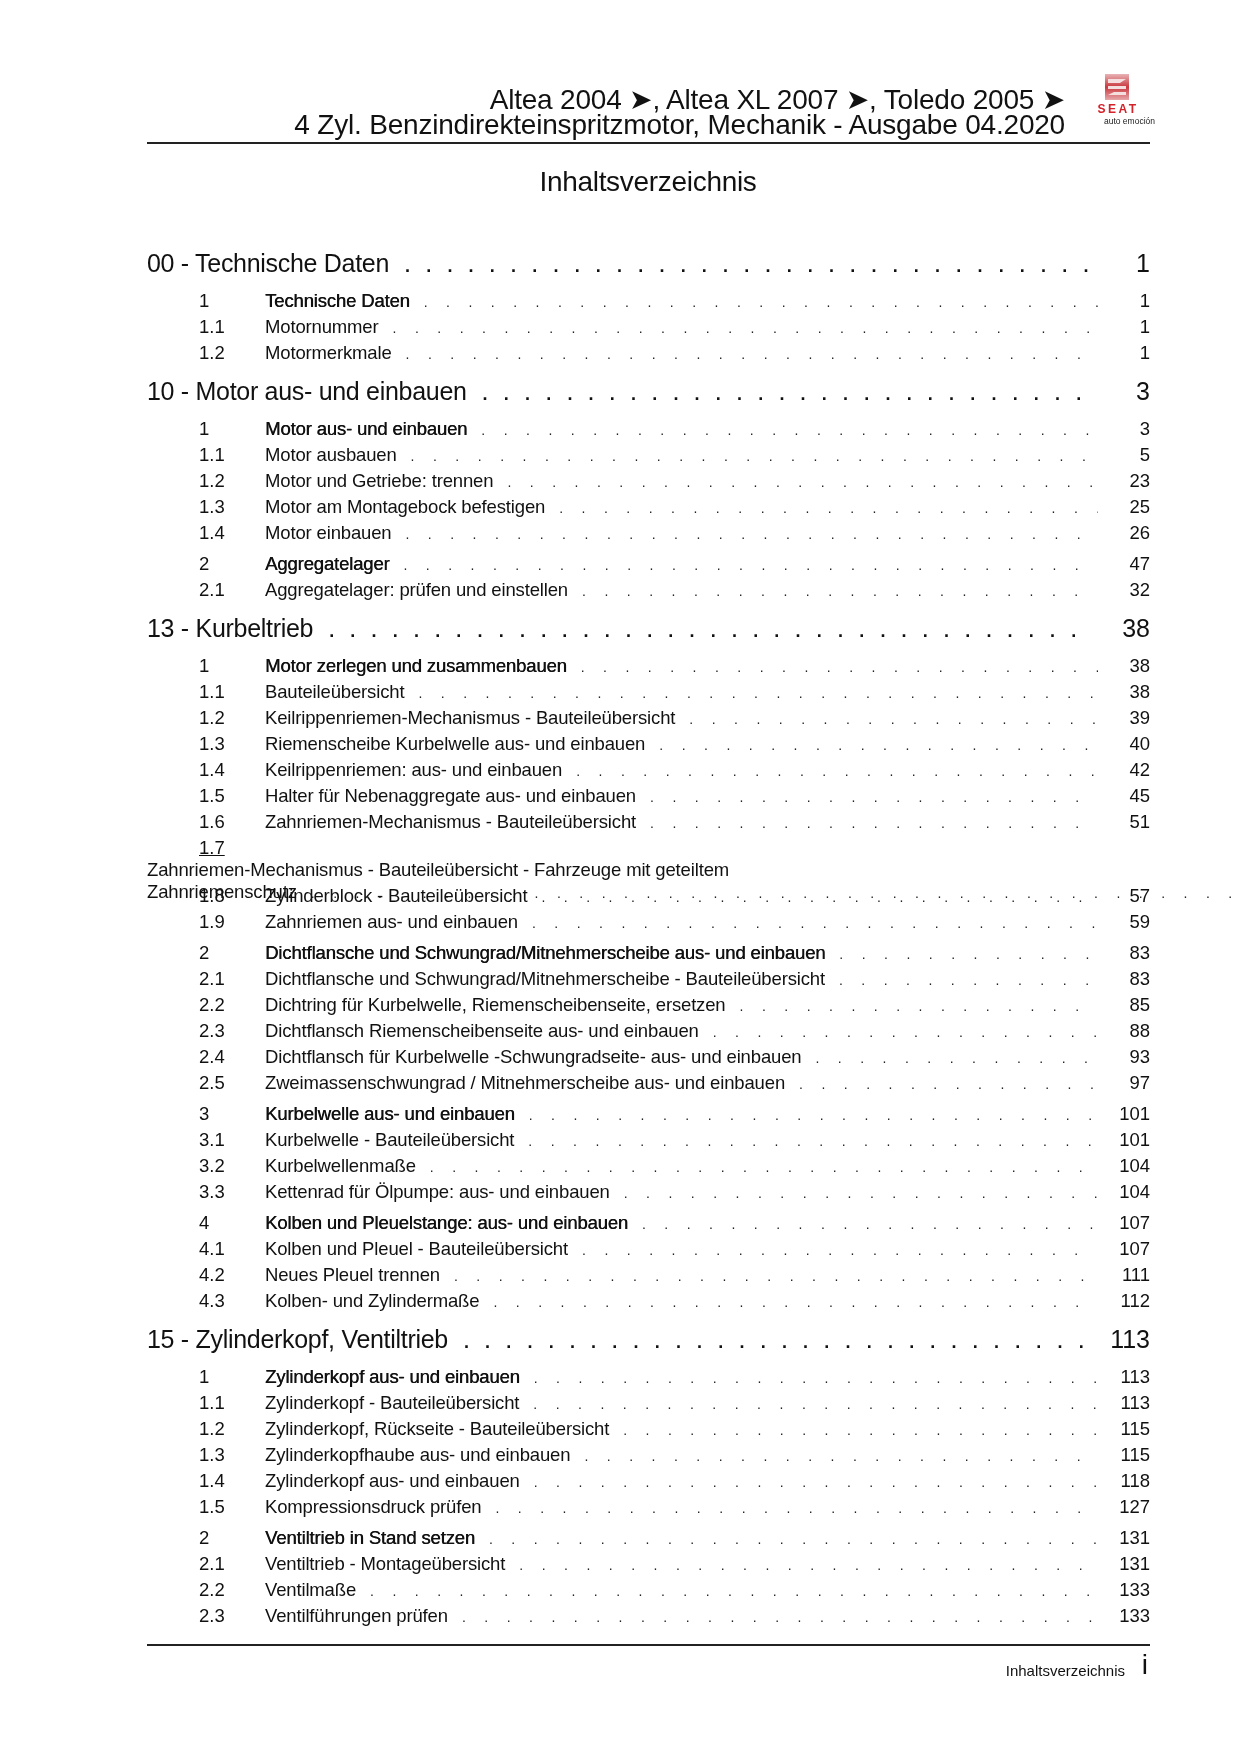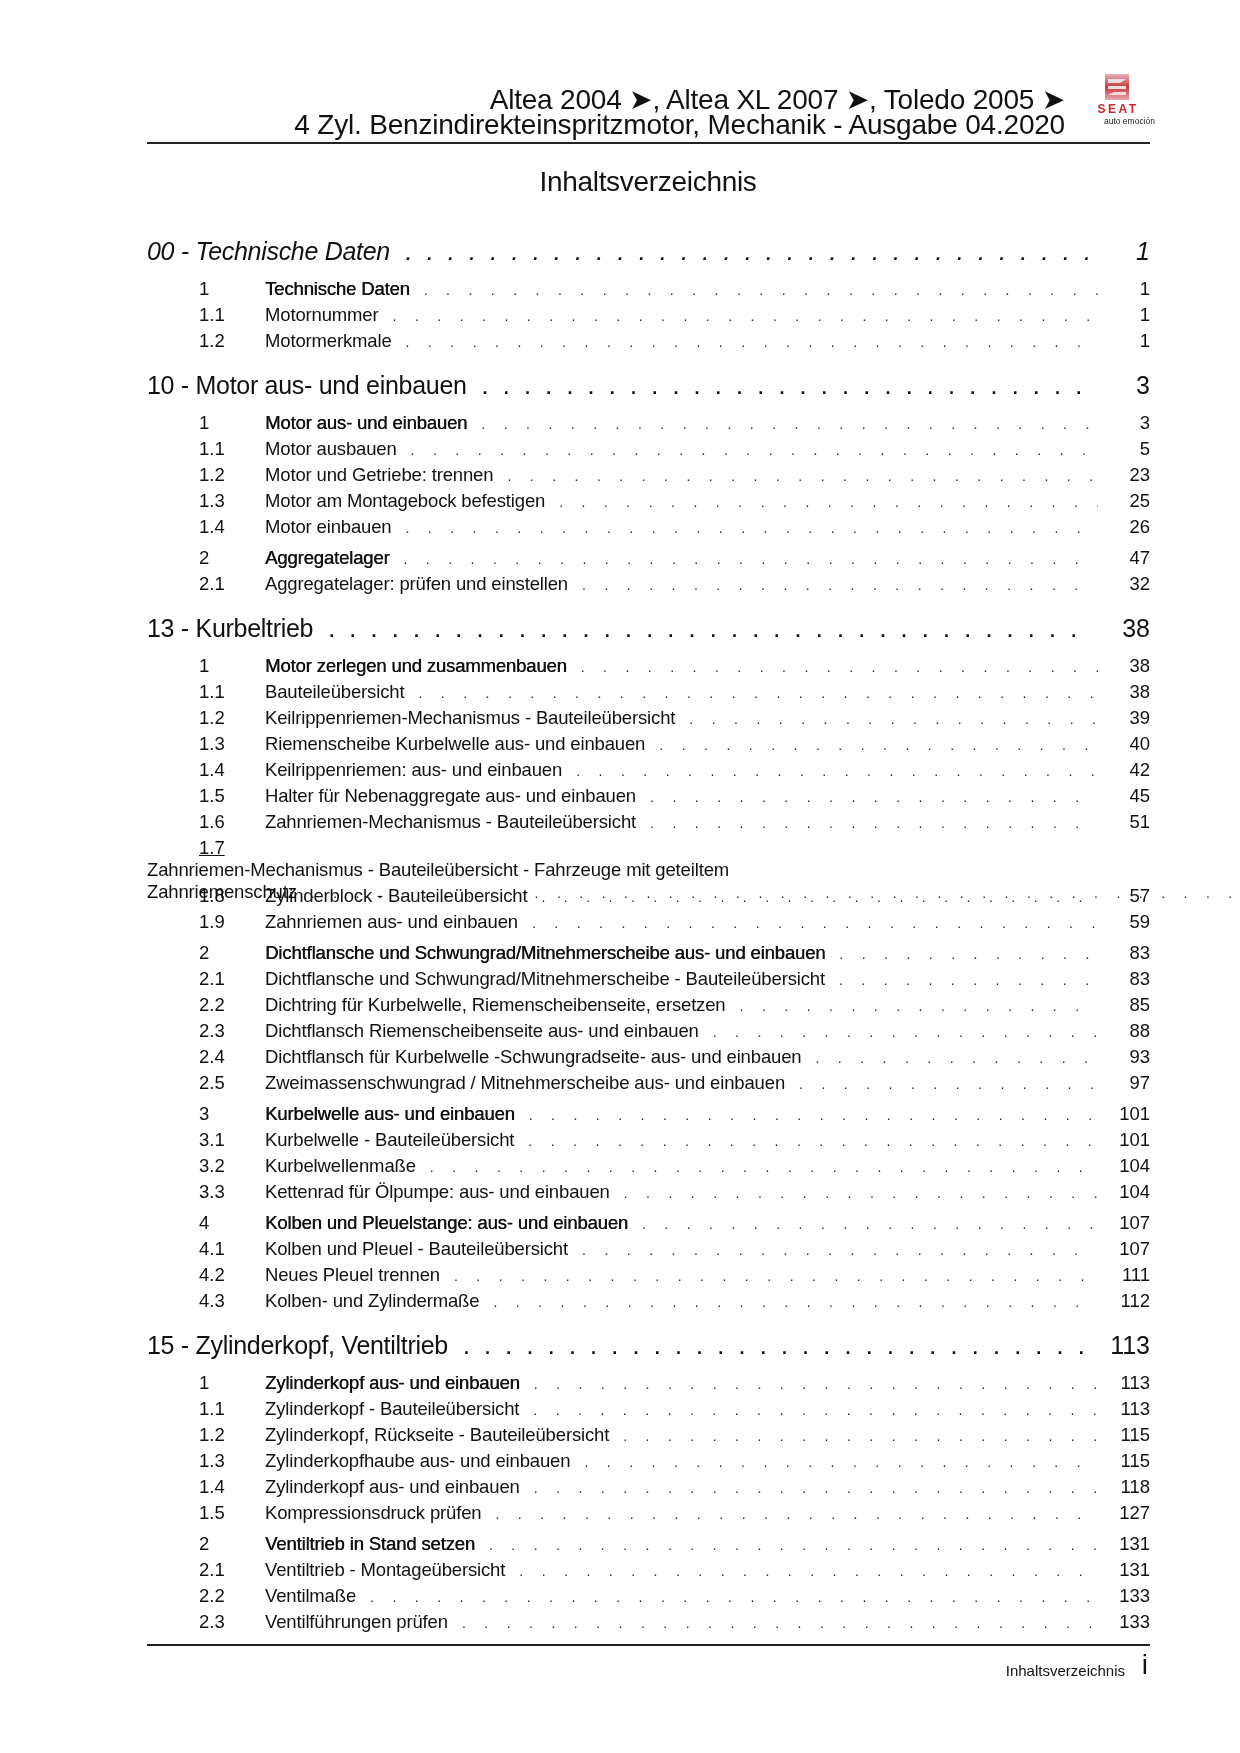--- a/index.html
+++ b/index.html
@@ -13,23 +13,23 @@
   .logo-emblem { position: absolute; left: 17px; top: 4px; width: 30px; height: 30px; }
   .logo-brand { position: absolute; left: 0; top: 36px; width: 66px; text-align: center;
                 font-size: 12px; font-weight: bold; color: #d4222a; letter-spacing: 2.5px; line-height: 10px; }
   .logo-tag { position: absolute; left: -4px; top: 48px; width: 74px; text-align: right;
               font-size: 8.5px; color: #222; line-height: 10px; }
 
   .doc-title { position: absolute; left: 0; width: 1296px; top: 166px; text-align: center;
                font-size: 28px; line-height: 32px; color: #111; letter-spacing: -0.3px; }
 
   .toc { position: absolute; left: 147px; top: 236px; width: 1003px; }
-  .chapter { display: flex; align-items: baseline; height: 30px; margin-top: 18px;
+  .chapter { display: flex; align-items: baseline; height: 30px; margin-top: 12px;
              font-size: 25px; line-height: 30px; }
-  .chapter:first-child { margin-top: 0; font-style: italic; }
+  .chapter:first-child { margin-top: 12px; }
   .chapter .ch-title { white-space: nowrap; letter-spacing: -0.3px; }
   .chapter .leader { flex: 1; overflow: hidden; white-space: nowrap; margin: 0 22px 0 16px;
                      font-size: 18px; letter-spacing: 5.6px; font-weight: bold; }
   .chapter .pg { text-align: right; min-width: 40px; }
 
   .row { display: flex; align-items: baseline; font-size: 18.5px; line-height: 22px; height: 22px;
          padding-top: 4px; }
   .row.top { margin-top: 5px; }
   .row.first { margin-top: 8px; }
   .row .num { width: 66px; padding-left: 52px; flex: none; }

